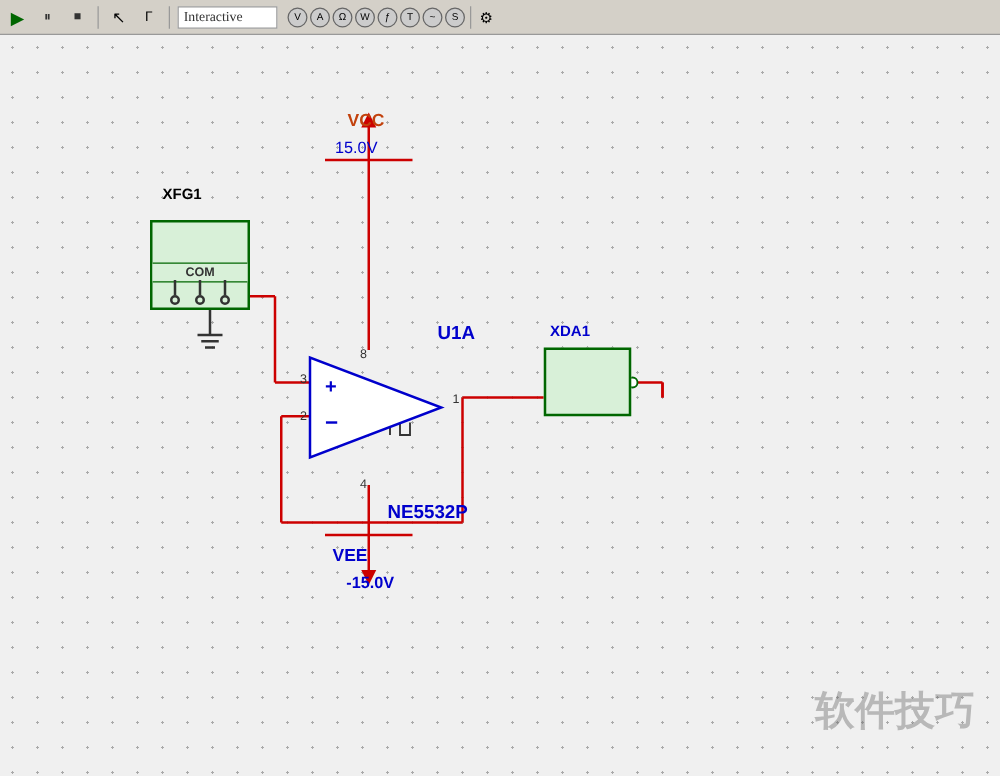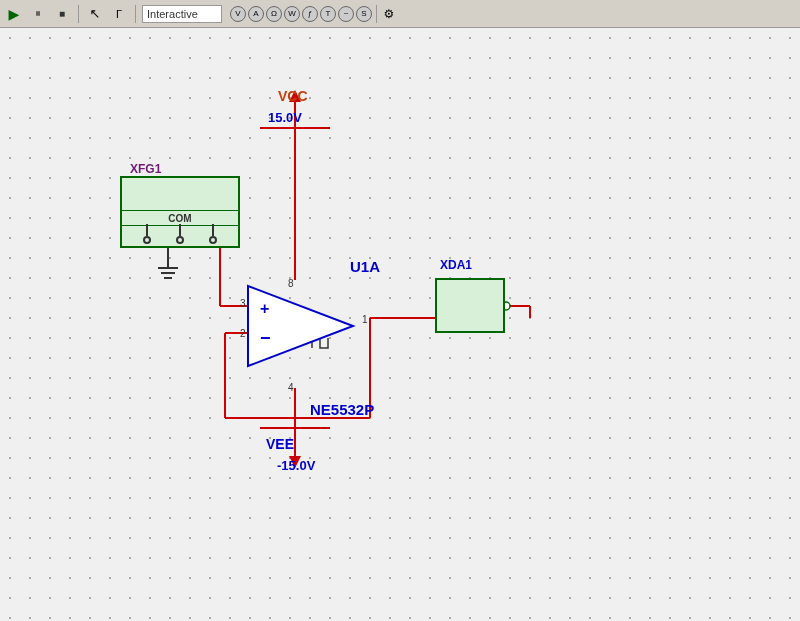--- a/index.html
+++ b/index.html
@@ -51,20 +51,21 @@
     .tb-label {
       font-size: 11px;
       color: #333;
       padding: 0 4px;
       border: 1px solid #999;
       background: white;
       height: 18px;
       display: flex;
       align-items: center;
       min-width: 80px;
+      font-family: Liberation Serif, serif;
     }
     .tb-icons-right {
       margin-left: 4px;
       display: flex;
       gap: 2px;
       align-items: center;
     }
     .tb-circle {
       width: 16px;
       height: 16px;
@@ -111,21 +112,21 @@
       left: 278px;
       font-size: 14px;
       font-weight: bold;
       color: #c2410c;
     }
     .vcc-voltage {
       position: absolute;
       top: 82px;
       left: 268px;
       font-size: 13px;
-      font-weight: bold;
+      font-weight: normal;
       color: #0000cc;
     }
 
     
     .vee-label {
       position: absolute;
       top: 408px;
       left: 266px;
       font-size: 14px;
       font-weight: bold;
@@ -143,31 +144,31 @@
     
     #wires {
       position: absolute;
       top: 0; left: 0;
       width: 800px;
       height: 593px;
       pointer-events: none;
     }
     .xfg1-label {
       position: absolute;
-      top: 134px;
+      top: 120px;
       left: 130px;
       font-size: 12px;
       font-weight: bold;
-      color: #701a75;
+      color: #000000;
     }
     .xfg1-inner {
       position: absolute;
       top: 148px;
       left: 120px;
-      width: 120px;
+      width: 80px;
       height: 72px;
       border: 2px solid #006600;
       background: #d8f0d8;
     }
     .xfg1-waveforms {
       position: absolute;
       top: 150px;
       left: 122px;
       width: 96px;
       height: 30px;
@@ -370,14 +371,15 @@
   <div class="u1a-label">U1A</div>
 
   <div class="ne5532-label">NE5532P</div>
 
   <div class="xda1-label">XDA1</div>
   <div class="xda1-box">
     
     
   </div>
 
+  <div class="watermark">软件技巧</div>
 
 </div>
 
 </body></html>

